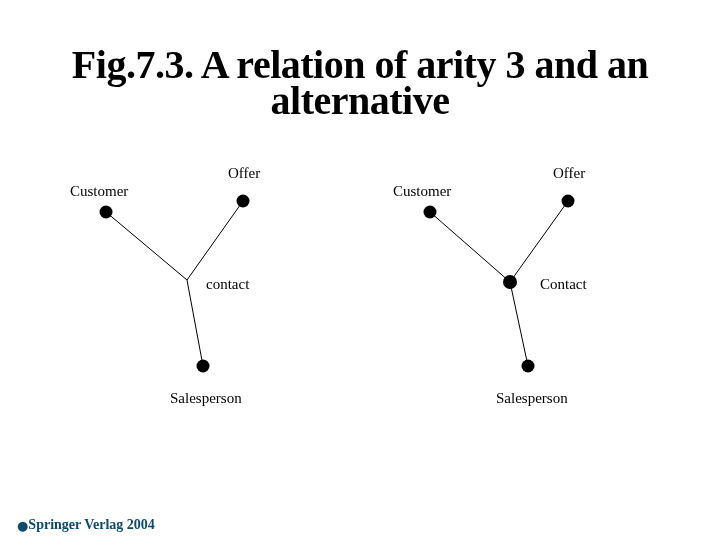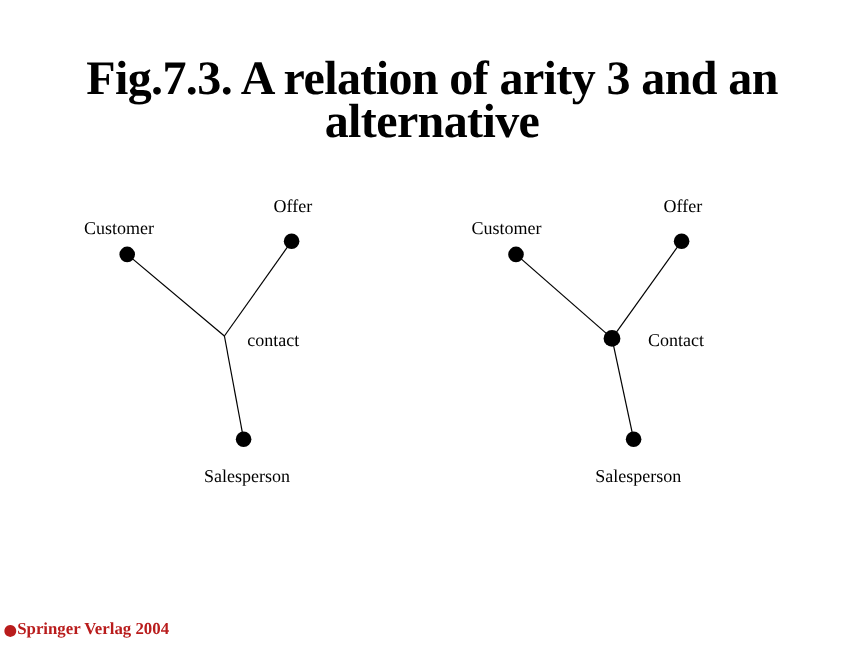--- a/index.html
+++ b/index.html
@@ -44,27 +44,27 @@
   .lbl-customer-left   { left: 70px;  top: 182px; }
   .lbl-offer-left      { left: 228px; top: 164px; }
   .lbl-contact-left    { left: 206px; top: 275px; }
   .lbl-salesperson-left{ left: 170px; top: 389px; }
   .lbl-customer-right  { left: 393px; top: 182px; }
   .lbl-offer-right     { left: 553px; top: 164px; }
   .lbl-contact-right   { left: 540px; top: 275px; }
   .lbl-salesperson-right{ left: 496px; top: 389px; }
   .footer {
     position: absolute;
-    left: 3px;
+    left: 17px;
     top: 517px;
     font-size: 14px;
     font-weight: bold;
     line-height: 16px;
     white-space: nowrap;
-    color: #b91c1c;
+    color: #0c4a6e;
   }
   .footer .copyright-symbol {
     font-family: "DejaVu Sans", sans-serif;
     font-size: 13px;
     vertical-align: -1px;
   }
 </style>
 </head>
 <body>
 

